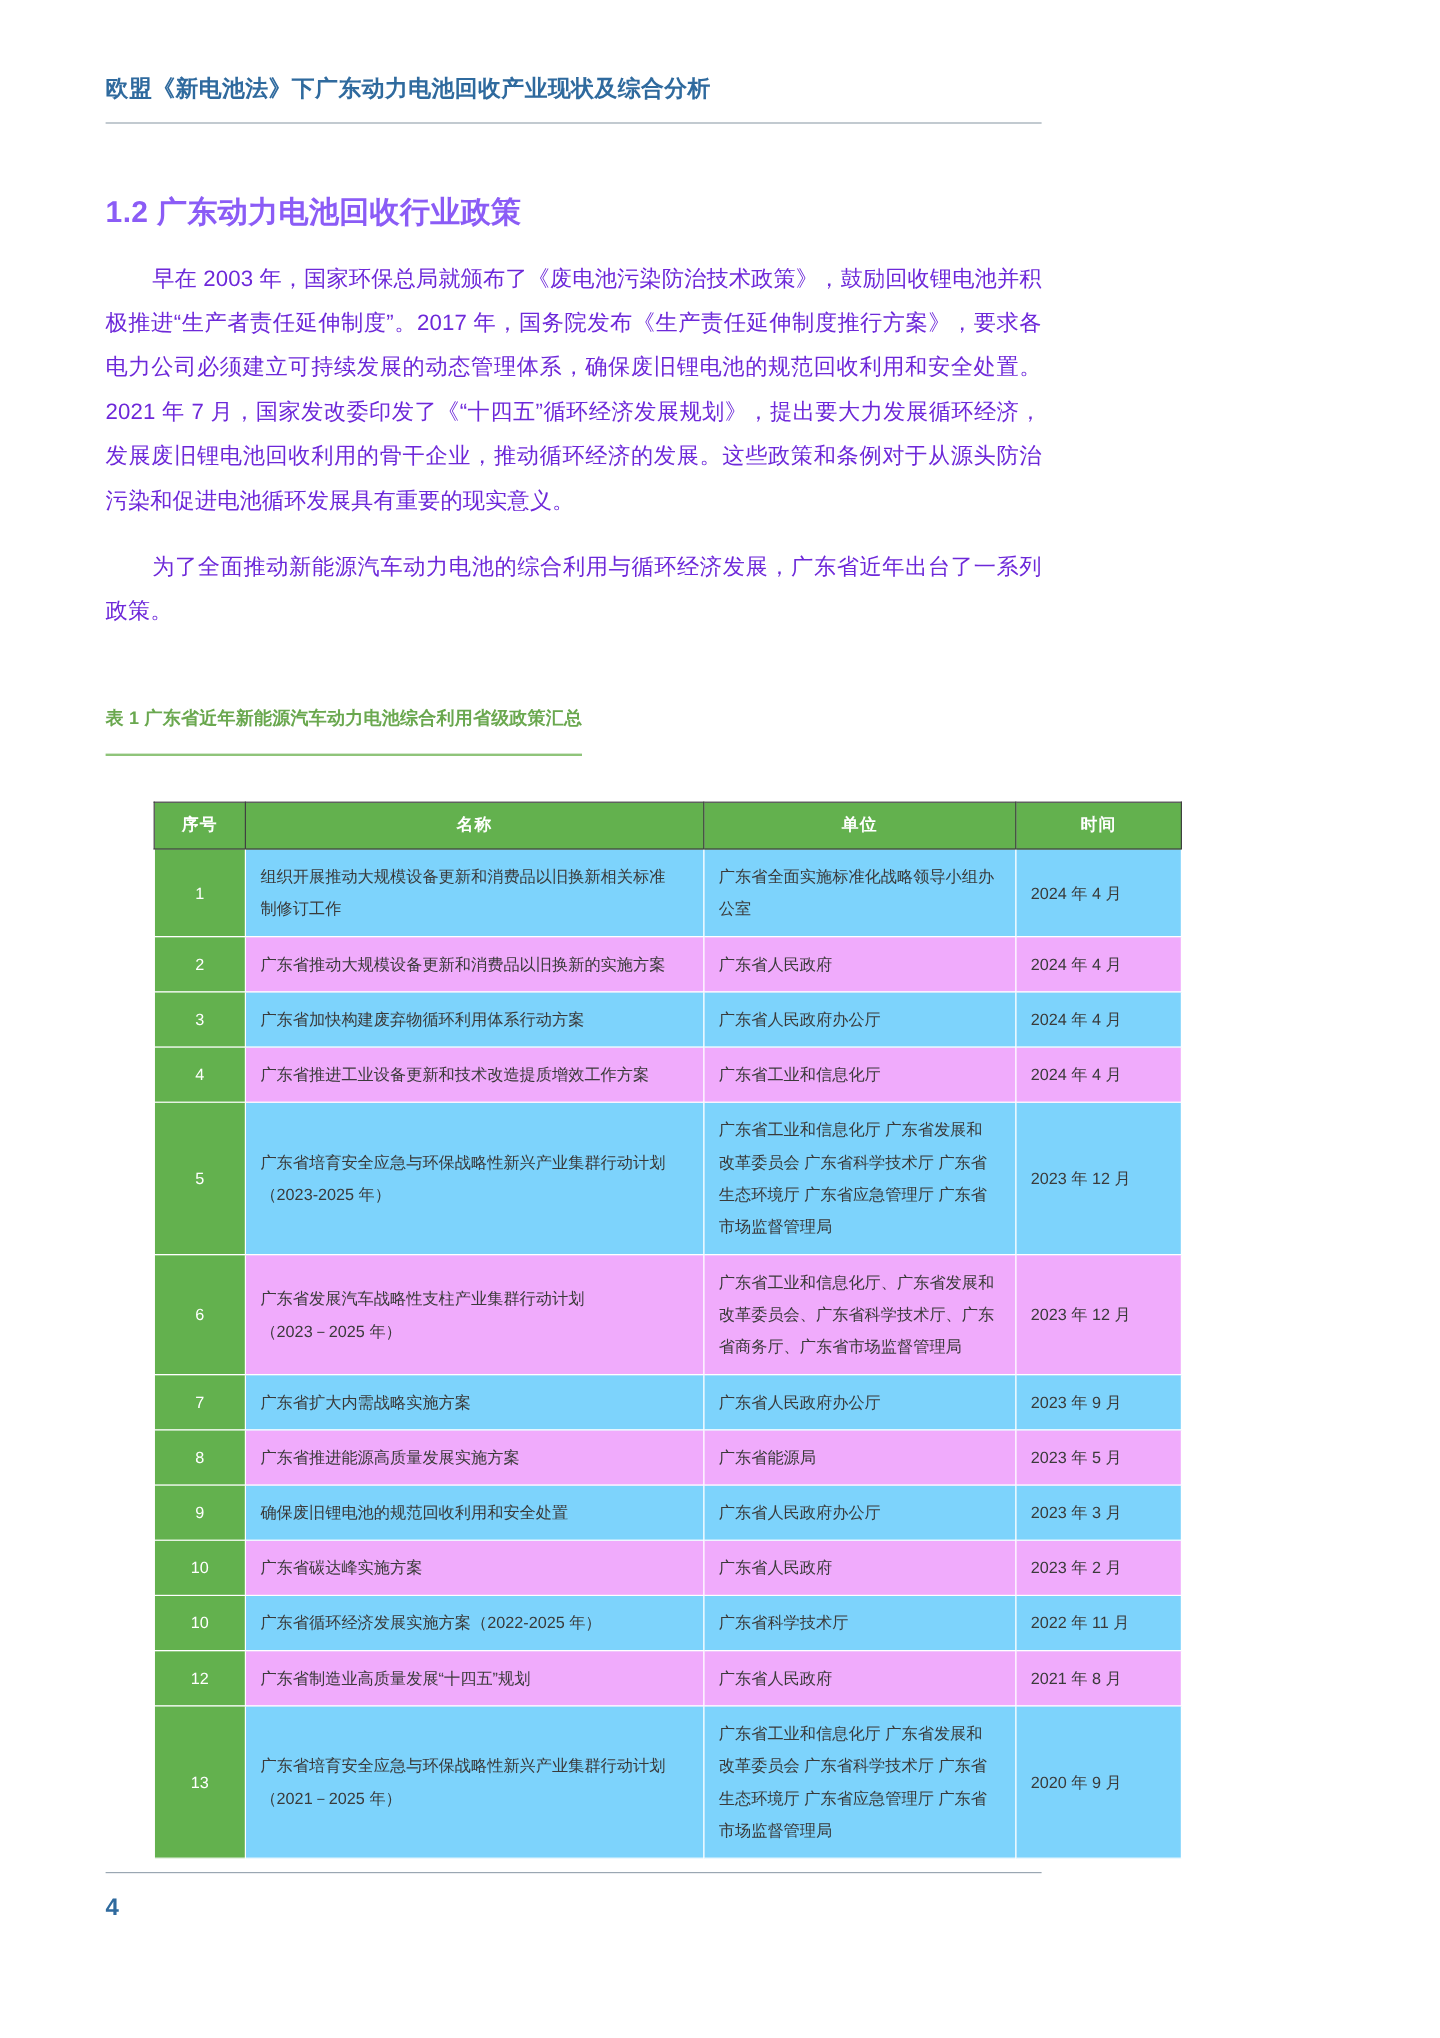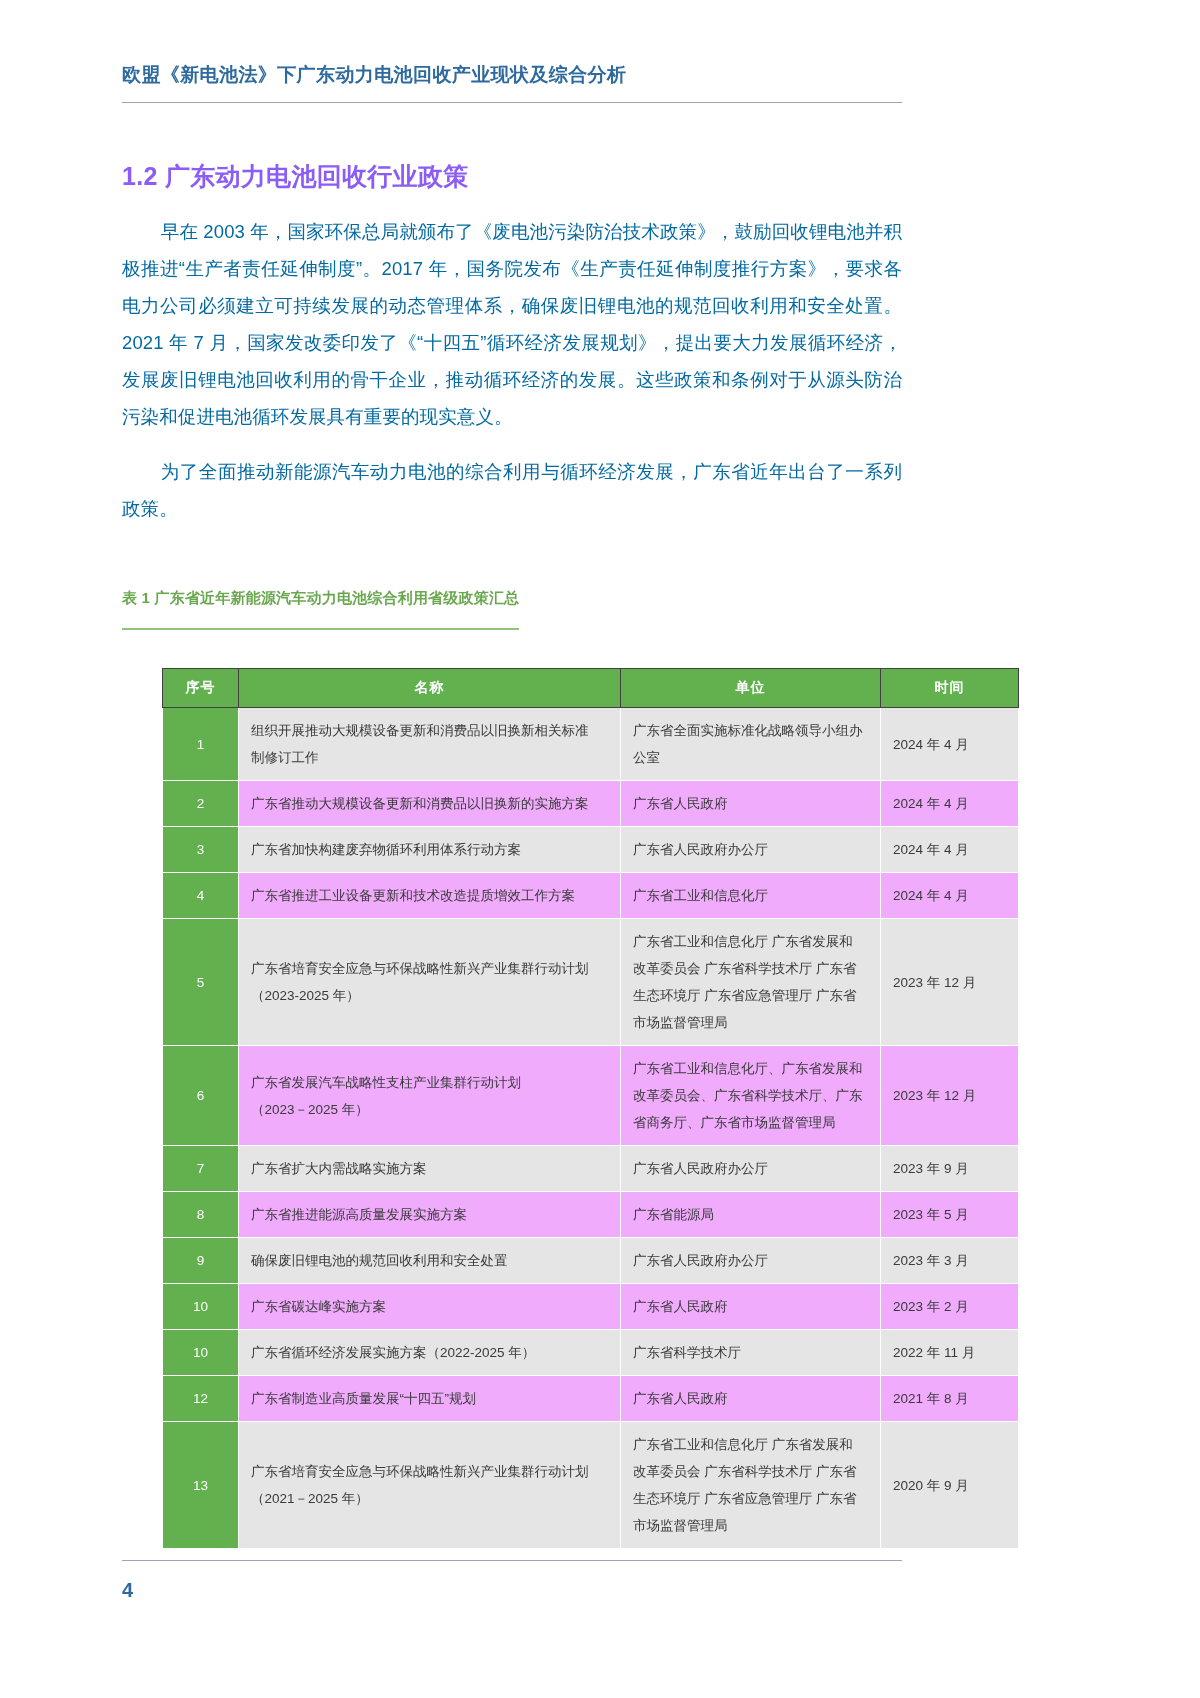--- a/index.html
+++ b/index.html
@@ -13,21 +13,20 @@
     font-family: "Liberation Sans", "DejaVu Sans", sans-serif;
     color: #3c3c3c;
     -webkit-font-smoothing: antialiased;
   }
   .page {
     position: relative;
     width: 956px;
     height: 1698px;
     box-sizing: border-box;
     padding: 0 88px;
-    margin-left: 34px;
   }
 
   
   .doc-header {
     padding-top: 62px;
   }
   .doc-header-title {
     font-size: 19px;
     font-weight: bold;
     color: #2f6a9e;
@@ -50,21 +49,21 @@
   }
 
   
   .body-par {
     margin-top: 20px;
     font-size: 18.5px;
     line-height: 2.0;
     text-align: justify;
     text-justify: inter-ideograph;
     text-indent: 2.1em;
-    color: #0369a1;
+    color: #6d28d9;
     letter-spacing: 0.1px;
   }
   .body-par.second {
     margin-top: 14px;
   }
 
   
   .table-caption-wrap {
     margin-top: 62px;
   }
@@ -117,21 +116,21 @@
     color: #ffffff;
     background: #63b14e;
     font-size: 13.5px;
     padding: 9px 2px;
   }
   table.policy-table td.time {
     text-align: left;
     white-space: nowrap;
   }
   
-  tr.odd td.name, tr.odd td.unit, tr.odd td.time { background: #e5e5e5; }
+  tr.odd td.name, tr.odd td.unit, tr.odd td.time { background: #7dd3fc; }
   tr.even td.name, tr.even td.unit, tr.even td.time { background: #f0abfc; }
 
   .cell-line { display: block; }
 
   
   .doc-footer {
     position: absolute;
     left: 88px;
     right: 88px;
     bottom: 96px;

